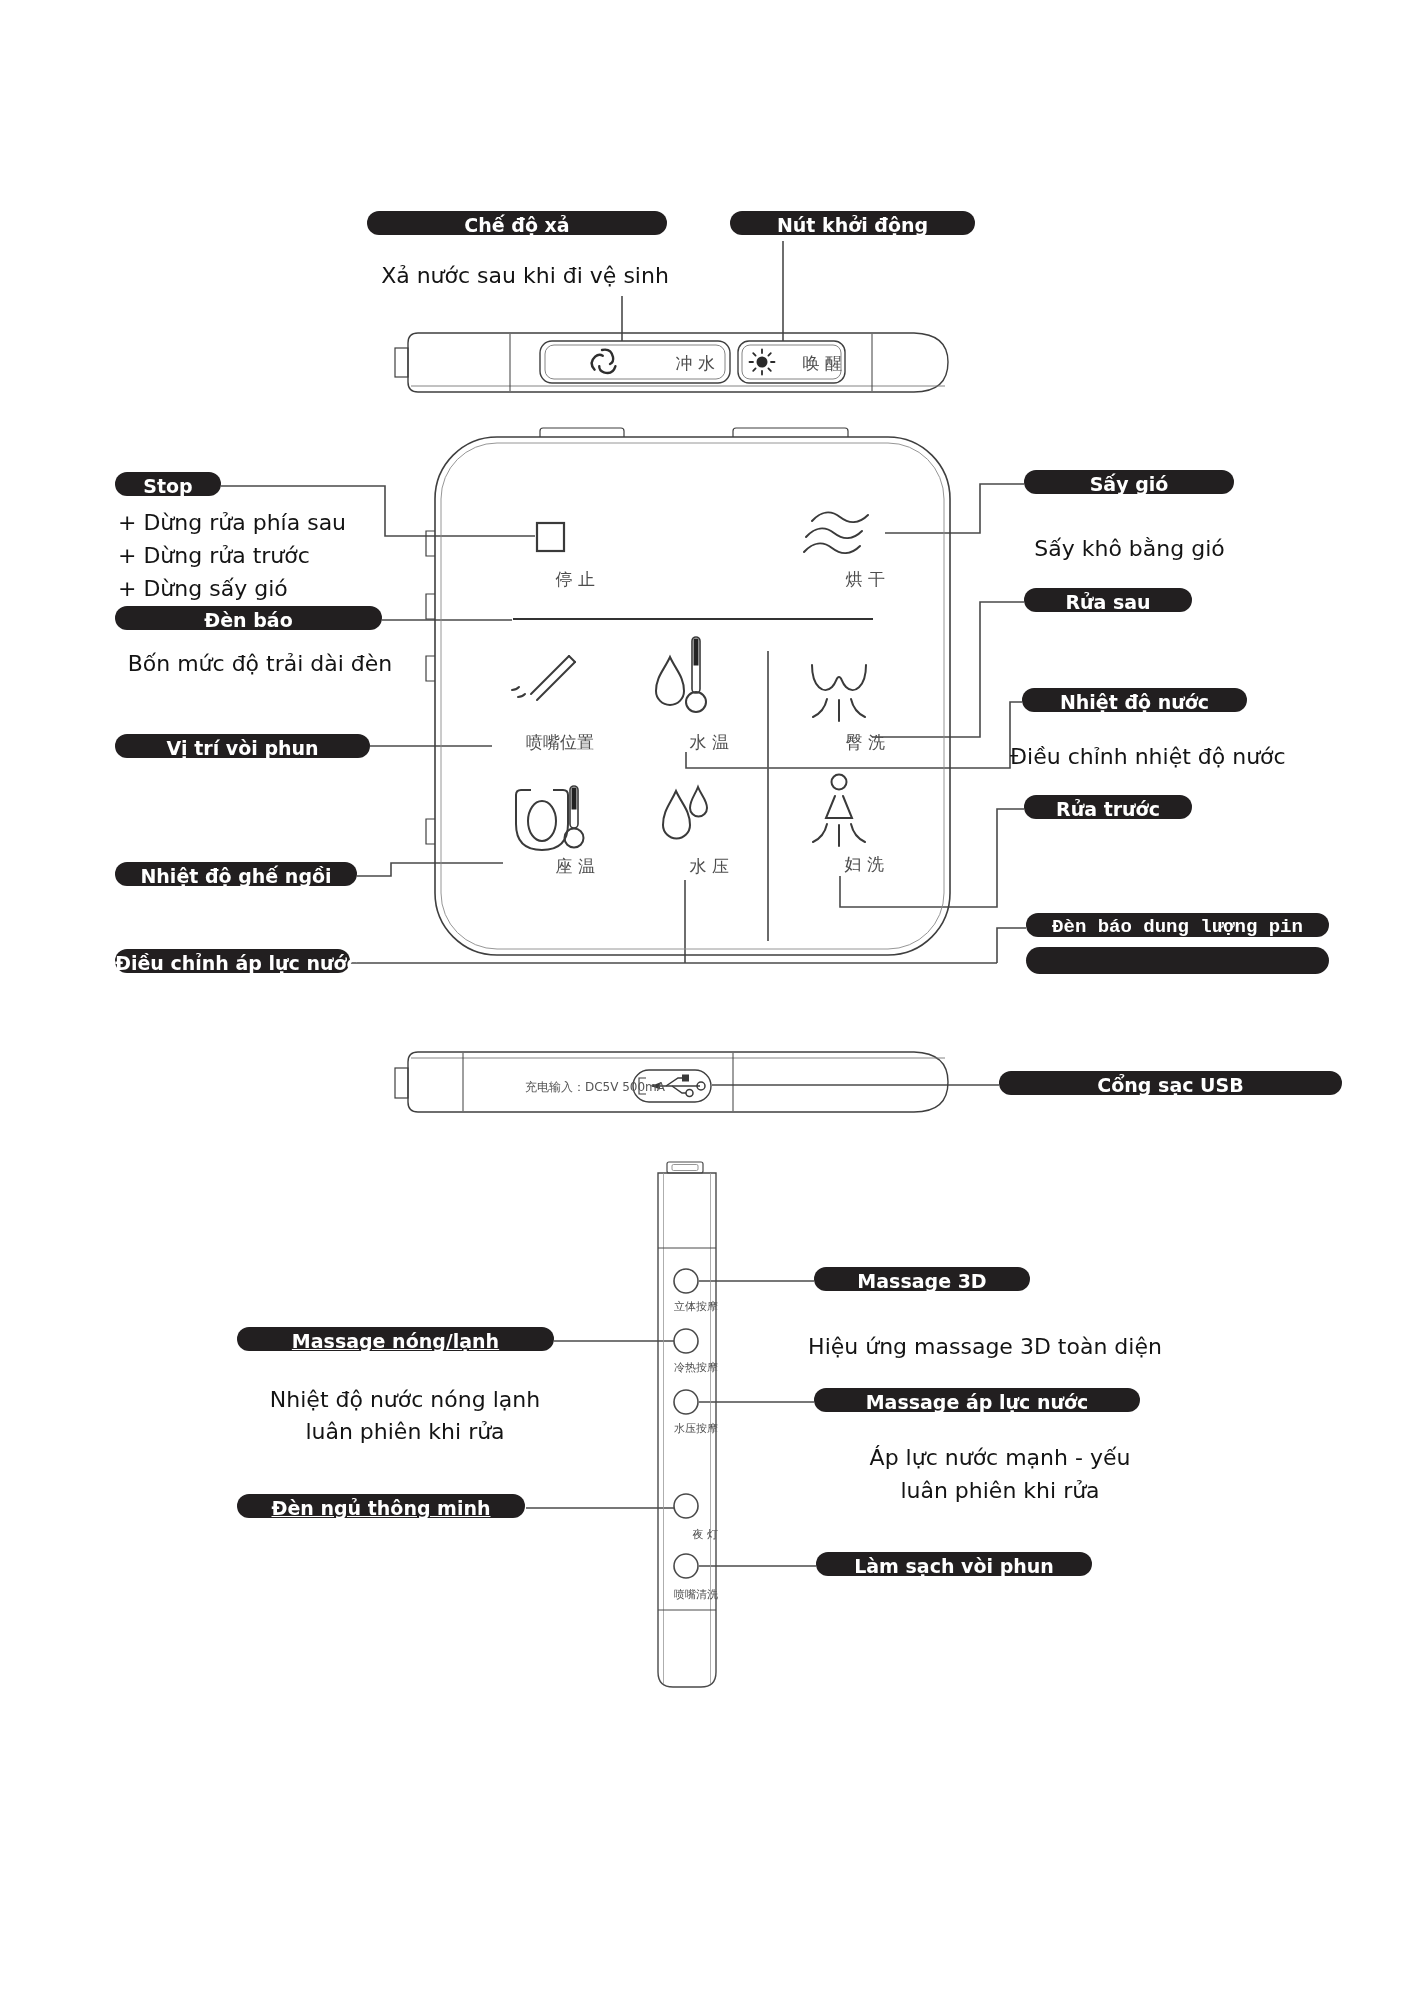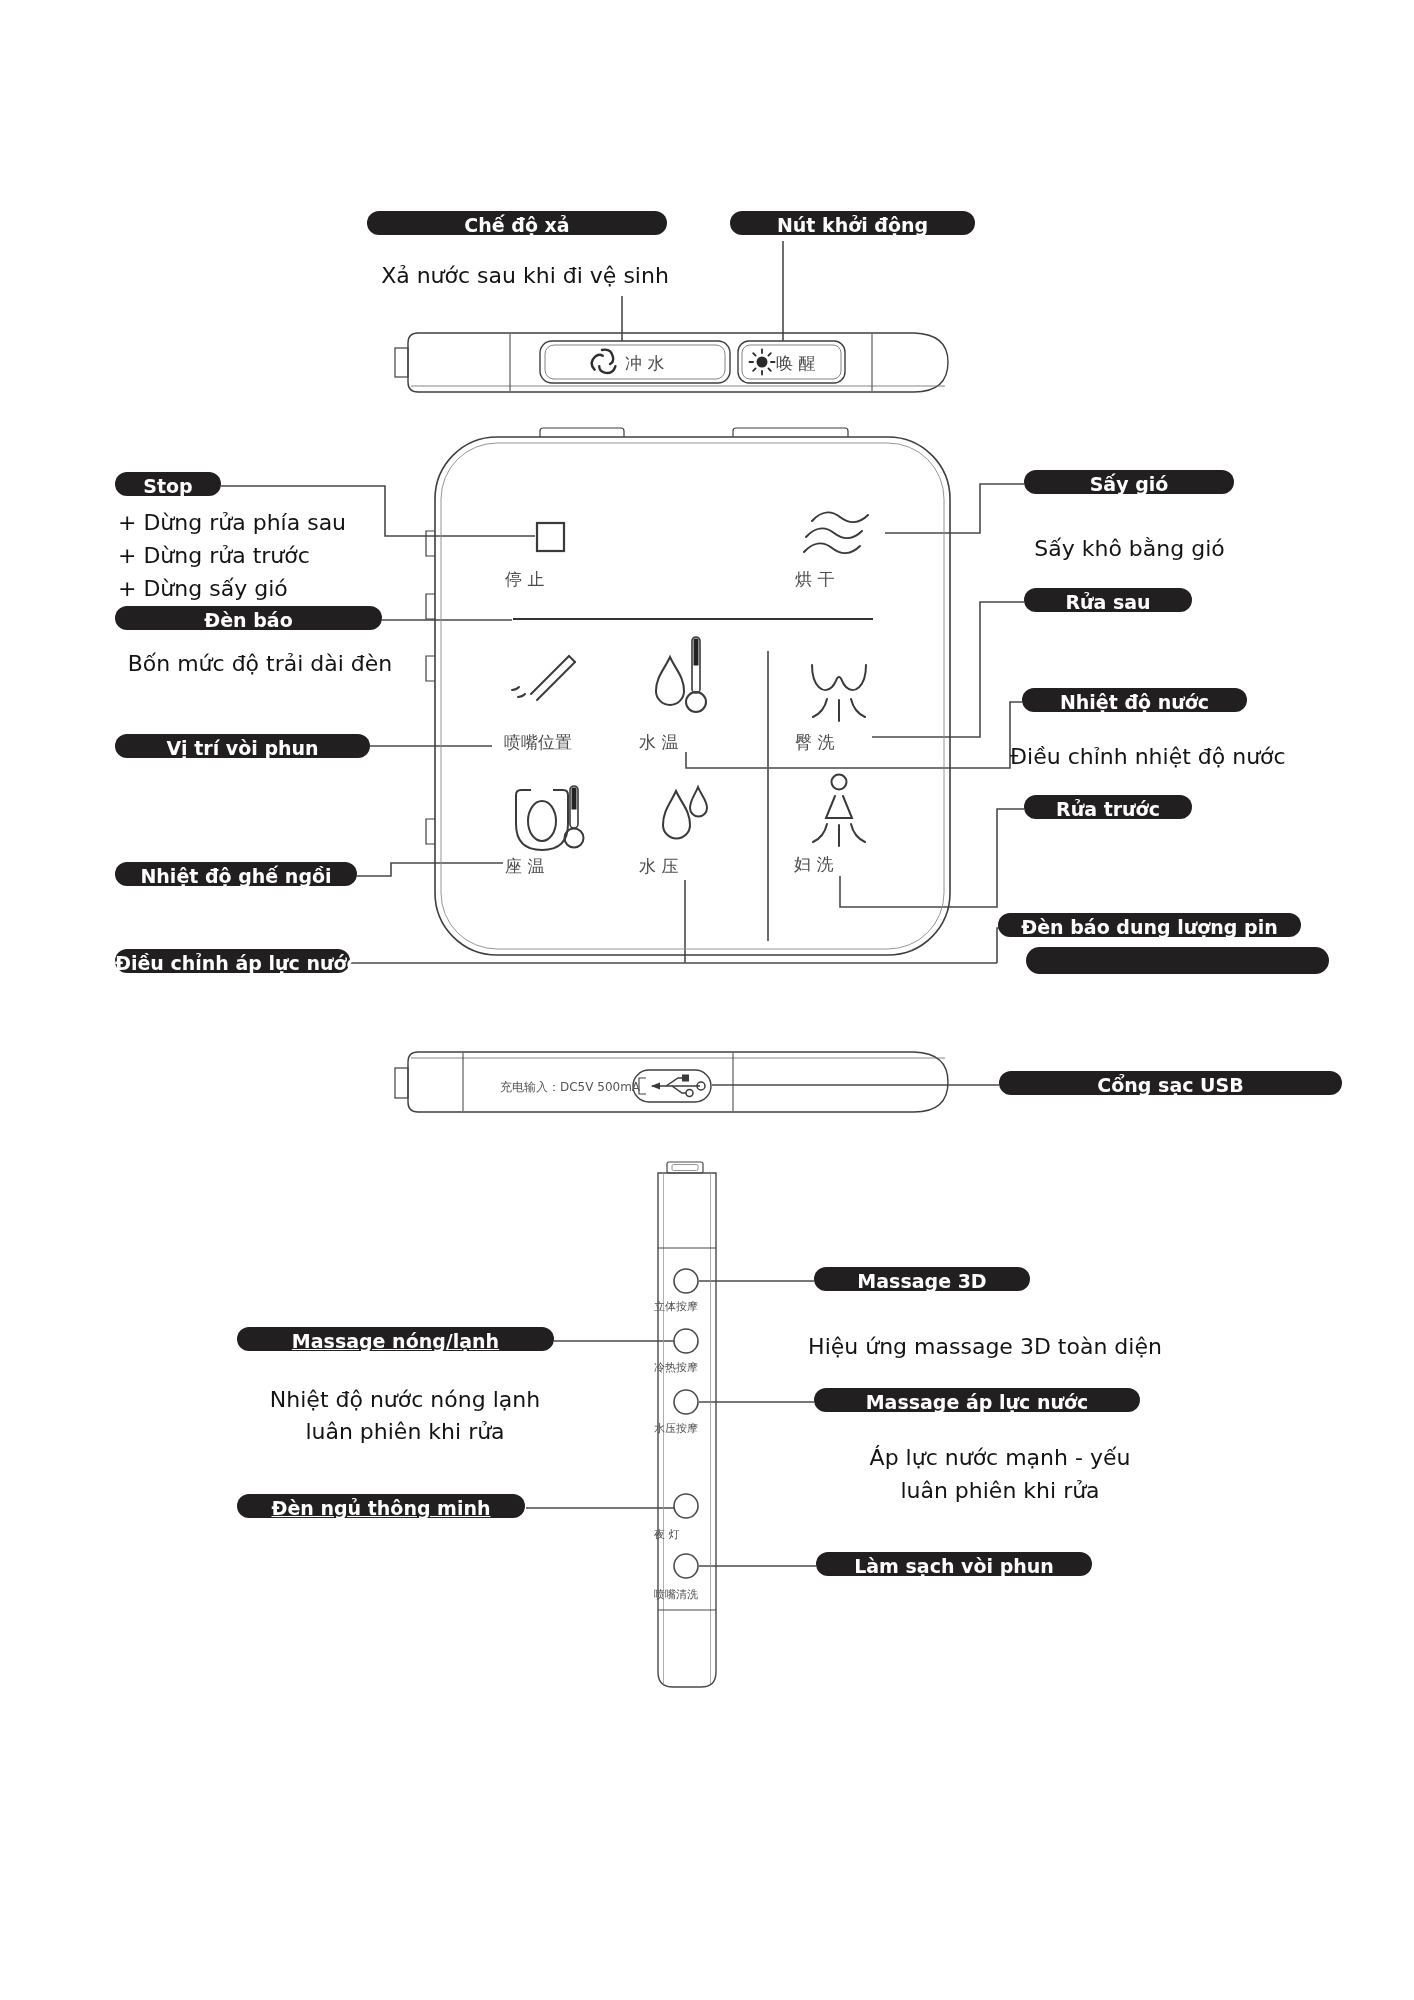--- a/index.html
+++ b/index.html
@@ -4,21 +4,21 @@
 <style>
   html,body{margin:0;padding:0;background:#ffffff;}
   #canvas{position:relative;width:1414px;height:2000px;background:#ffffff;overflow:hidden;
           font-family:"DejaVu Sans","Liberation Sans",sans-serif;color:#161616;}
   #linework{position:absolute;left:0;top:0;}
   .pill{position:absolute;height:24px;background:#221f20;border-radius:15px;color:#ffffff;
         font-weight:bold;font-size:19px;line-height:28px;text-align:center;white-space:nowrap;}
   .pill.u{text-decoration:underline;}
   .txt{position:absolute;font-size:22px;color:#141414;white-space:nowrap;}
   .txt.c{text-align:center;}
-  .cjk{position:absolute;color:#4d4d4d;text-align:left;white-space:nowrap;}
+  .cjk{position:absolute;color:#4d4d4d;text-align:right;white-space:nowrap;}
   .cjk.s17{font-size:17px;}
   .cjk.s12{font-size:12px;color:#555;}
   .cjk.s11{font-size:11px;}
 </style>
 </head>
 <body>
 
 <div id="canvas">
 
   <svg id="linework" width="1414" height="2000" viewBox="0 0 1414 2000">
@@ -199,21 +199,21 @@
   <div class="pill" style="left:115px;top:734px;width:255px;">Vị trí vòi phun</div>
   <div class="pill" style="left:115px;top:862px;width:242px;">Nhiệt độ ghế ngồi</div>
   <div class="pill" style="left:115px;top:949px;width:235px;">Điều chỉnh áp lực nước</div>
 
   <div class="pill" style="left:1024px;top:470px;width:210px;">Sấy gió</div>
   <div class="txt c" style="left:1012px;top:536px;width:235px;">Sấy khô bằng gió</div>
   <div class="pill" style="left:1024px;top:588px;width:168px;">Rửa sau</div>
   <div class="pill" style="left:1022px;top:688px;width:225px;">Nhiệt độ nước</div>
   <div class="txt c" style="left:1010px;top:744px;width:250px;">Điều chỉnh nhiệt độ nước</div>
   <div class="pill" style="left:1024px;top:795px;width:168px;">Rửa trước</div>
-  <div class="pill" style="left:998px;top:913px;width:303px;">Đèn báo dung lượng pin</div>
+  <div class="pill" style="left:1026px;top:913px;width:303px;font-family:Liberation Mono, monospace;">Đèn báo dung lượng pin</div>
   <div class="pill" style="left:1026px;top:947px;width:303px;height:27px;"></div>
   <div class="pill" style="left:999px;top:1071px;width:343px;">Cổng sạc USB</div>
 
   <div class="cjk s12" style="left:500px;top:1079px;width:165px;">充电输入：DC5V 500mA</div>
 
   <div class="cjk s11" style="left:654px;top:1299px;width:64px;">立体按摩</div>
   <div class="cjk s11" style="left:654px;top:1360px;width:64px;">冷热按摩</div>
   <div class="cjk s11" style="left:654px;top:1421px;width:64px;">水压按摩</div>
   <div class="cjk s11" style="left:654px;top:1527px;width:64px;">夜 灯</div>
   <div class="cjk s11" style="left:654px;top:1587px;width:64px;">喷嘴清洗</div>

